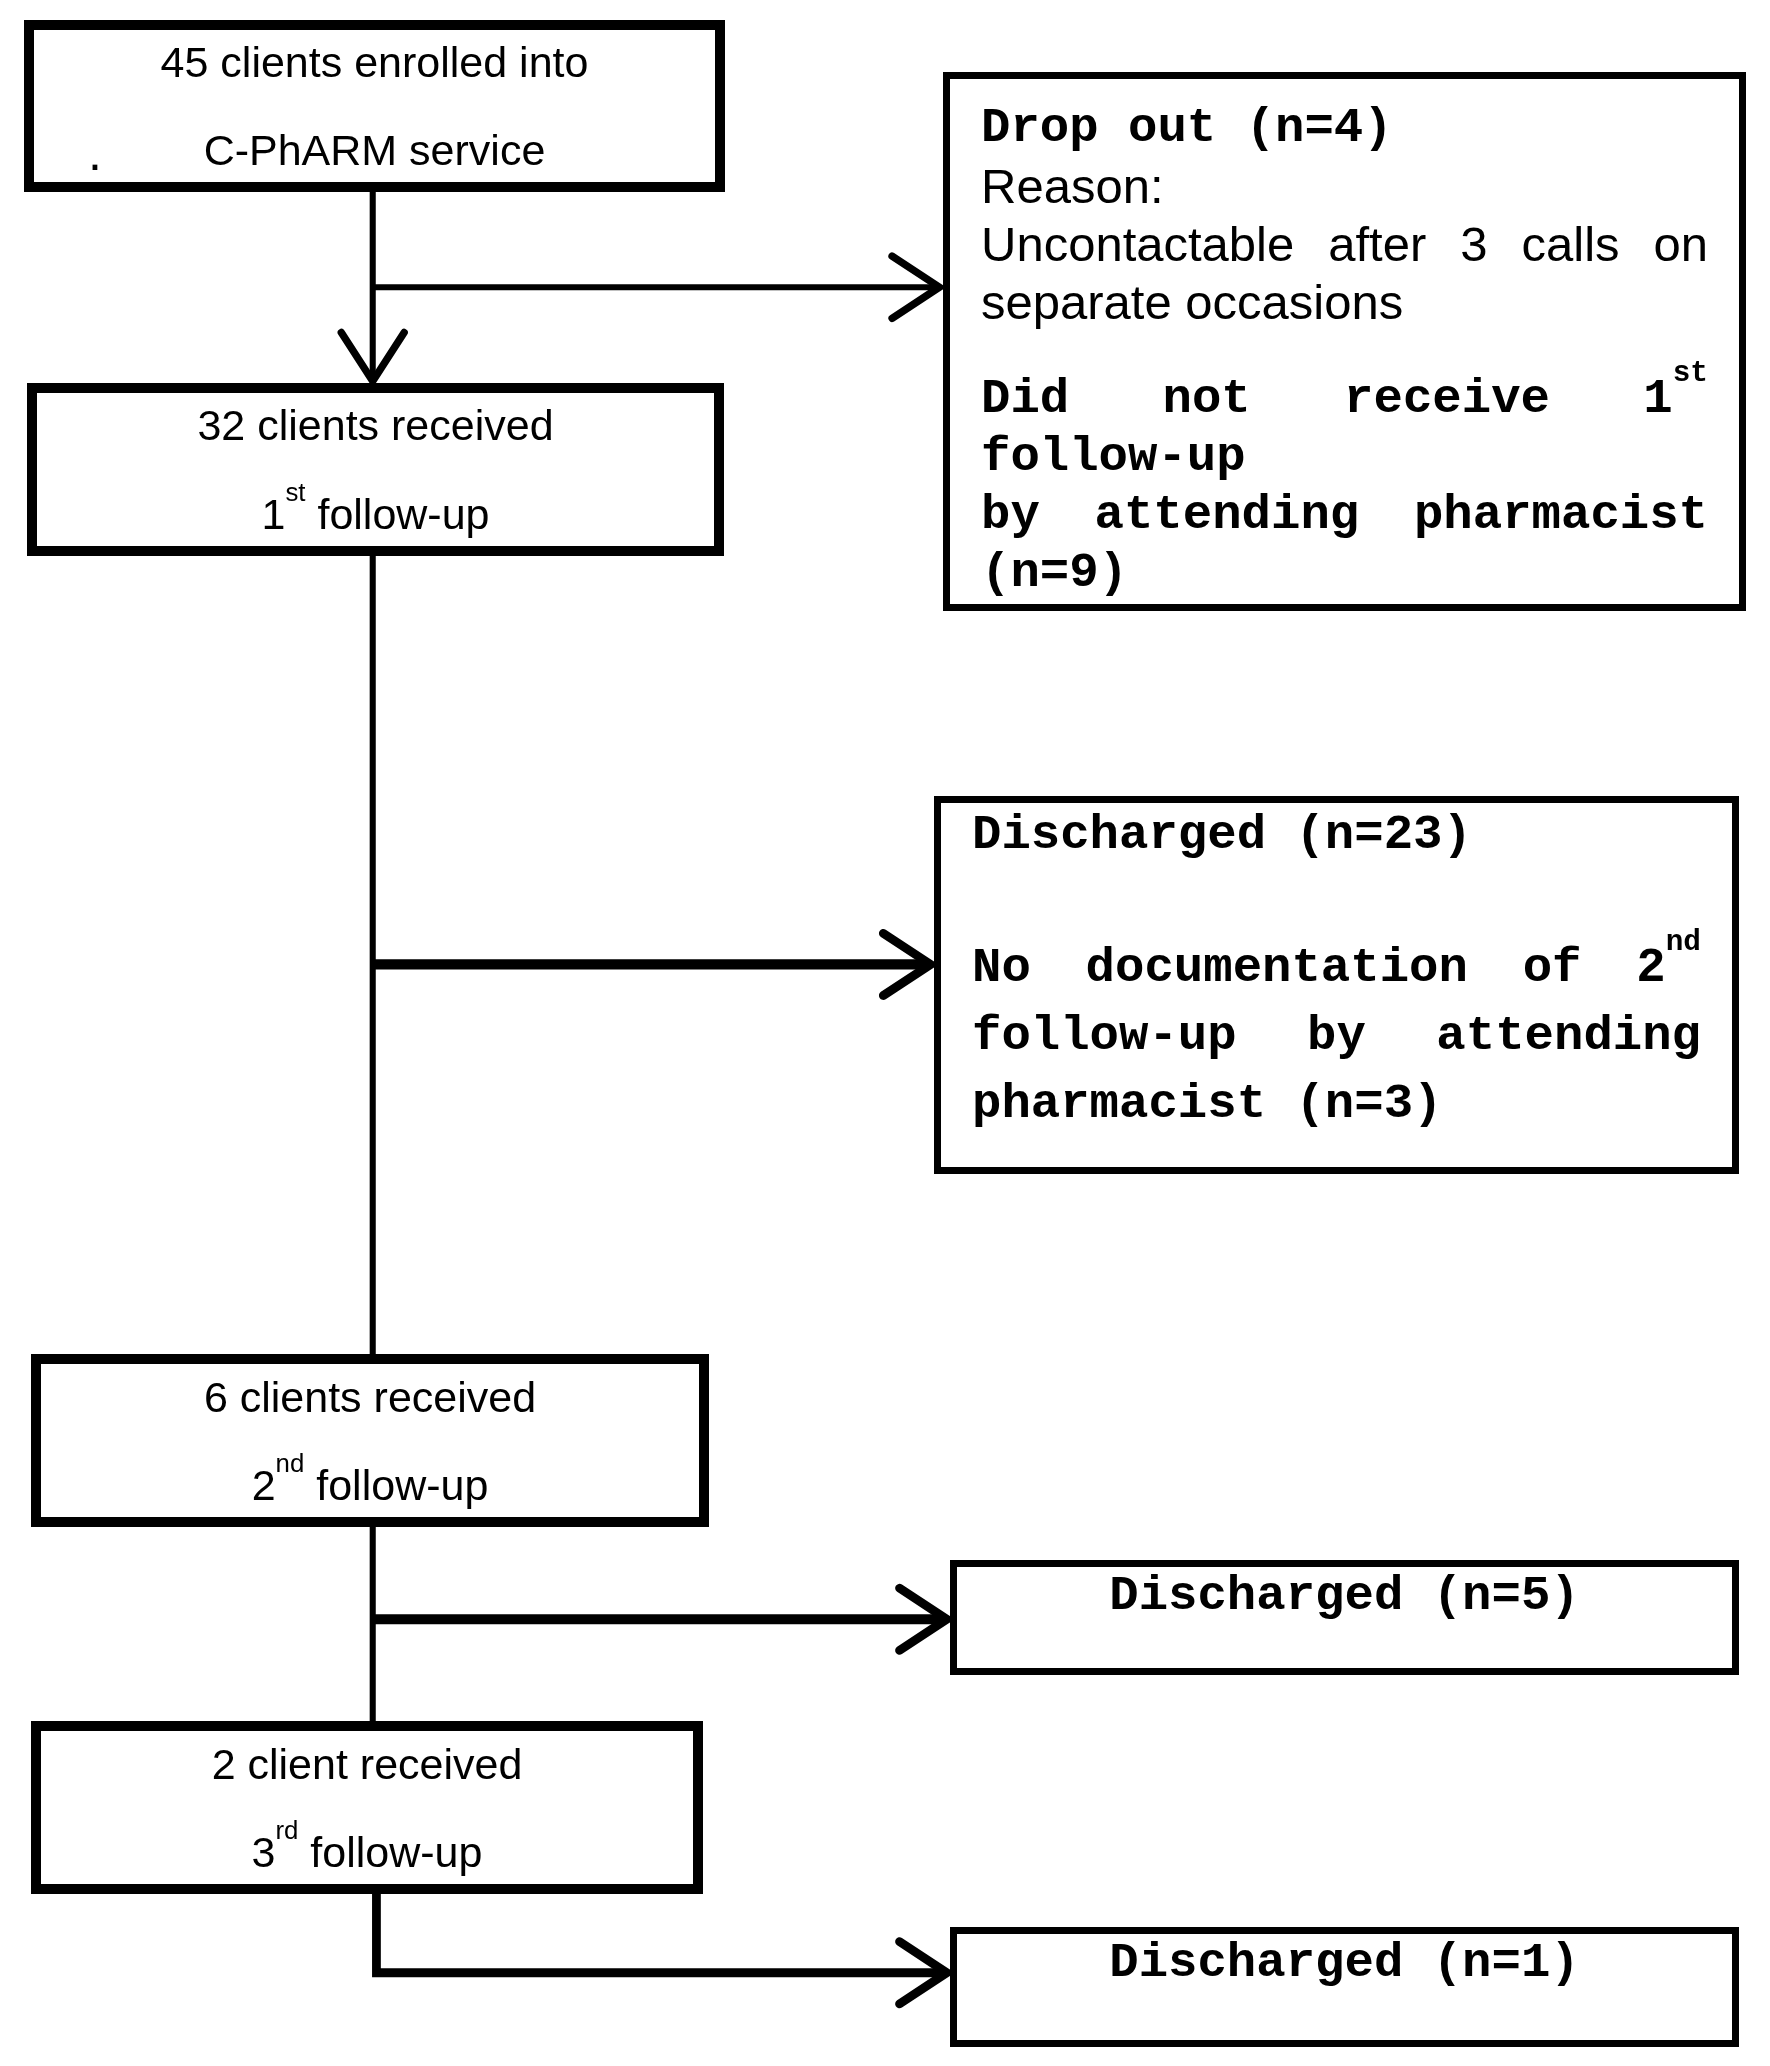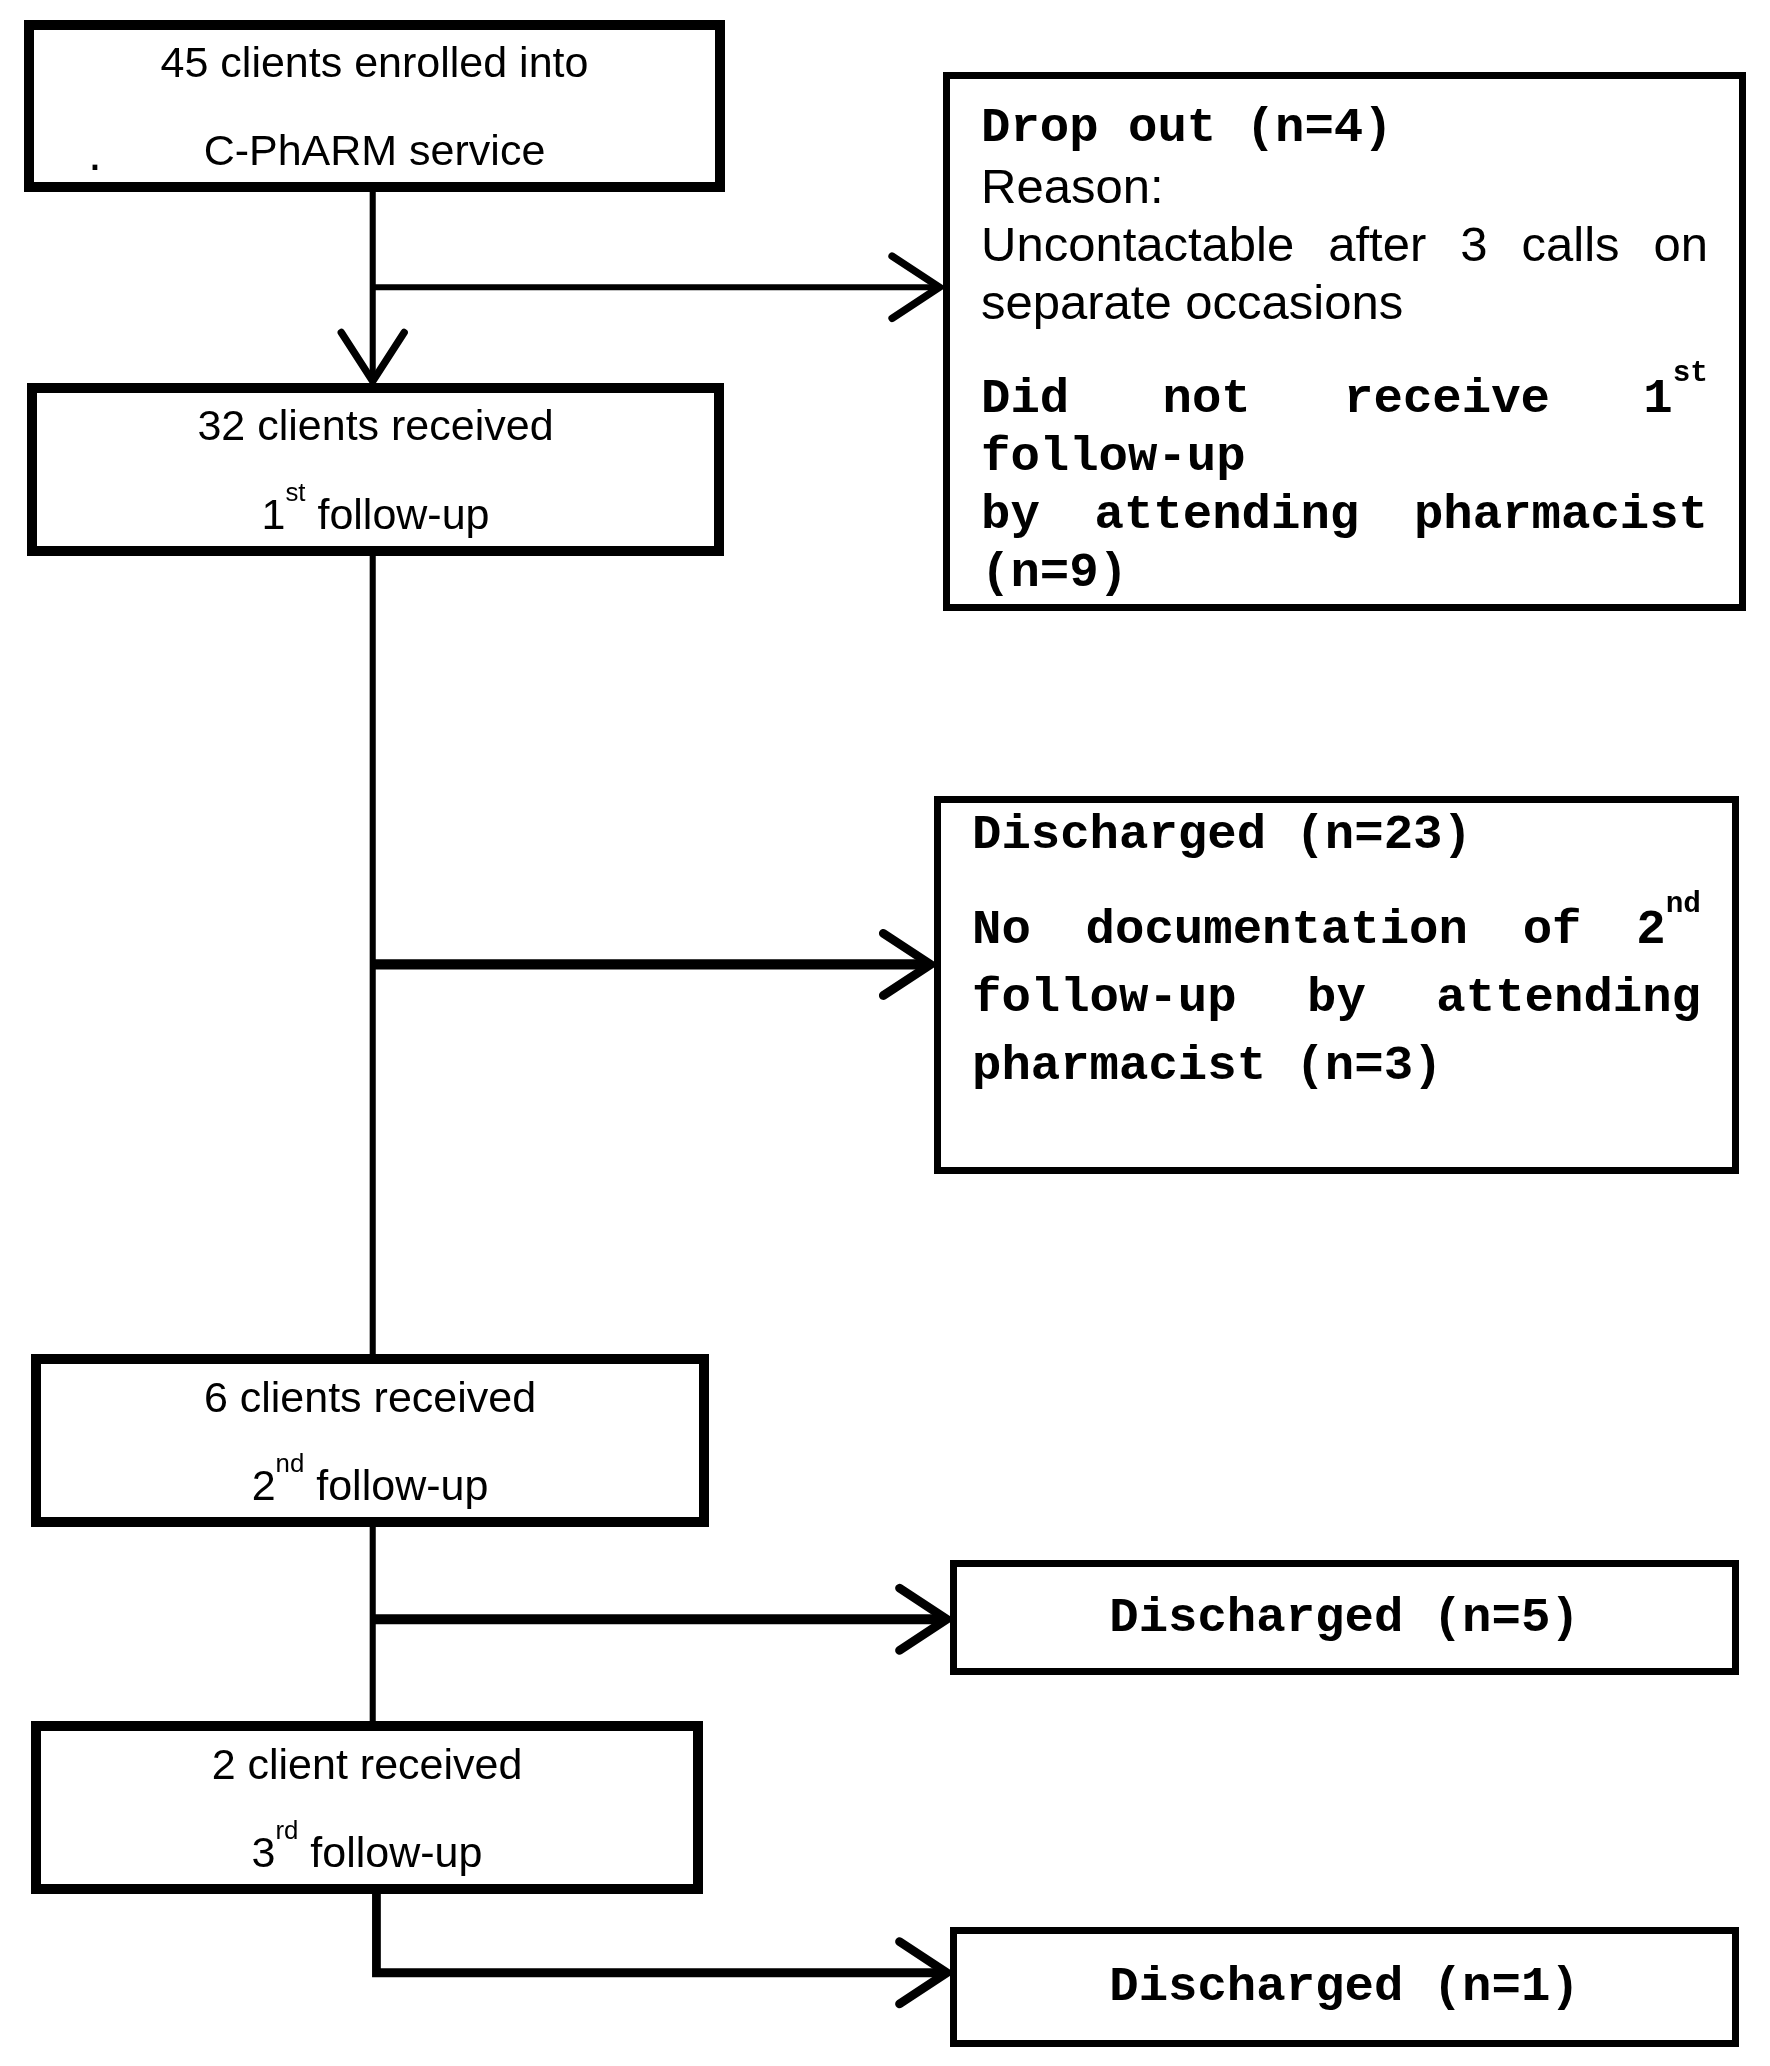--- a/index.html
+++ b/index.html
@@ -10,22 +10,22 @@
   .box{position:absolute;background:#fff;border:10px solid #000;box-sizing:border-box;}
   .lbox{
     display:flex;flex-direction:column;justify-content:center;align-items:center;
     text-align:center;font-size:43px;line-height:64px;font-weight:400;gap:24px;
   }
   .rbox{border-width:7.4px;font-size:49px;line-height:58px;padding:20px 31px;}
   .rline{margin:0;}
   .bold{font-weight:700;font-family:Liberation Mono, monospace;}
   .just{text-align:justify;text-align-last:justify;text-justify:inter-word;}
   .gap-missed{margin-top:39px;}
-  .p23{line-height:68px;margin-top:32px;}
-  .center-v{display:flex;align-items:center;justify-content:center;text-align:center;padding:0;}
+  .p23{line-height:68px;margin-top:70px;}
+  .center-v{display:flex;justify-content:center;text-align:center;padding:0;}
   sup{font-size:60%;line-height:0;position:relative;top:-0.48em;}
   svg.connectors{position:absolute;left:0;top:0;width:1770px;height:2066px;}
   .stray{position:absolute;left:88px;top:124px;font-size:50px;line-height:normal;}
 </style>
 </head>
 <body>
 
 <div class="canvas">
 
   <svg class="connectors" viewBox="0 0 2619 3057" fill="none" stroke="#000">

